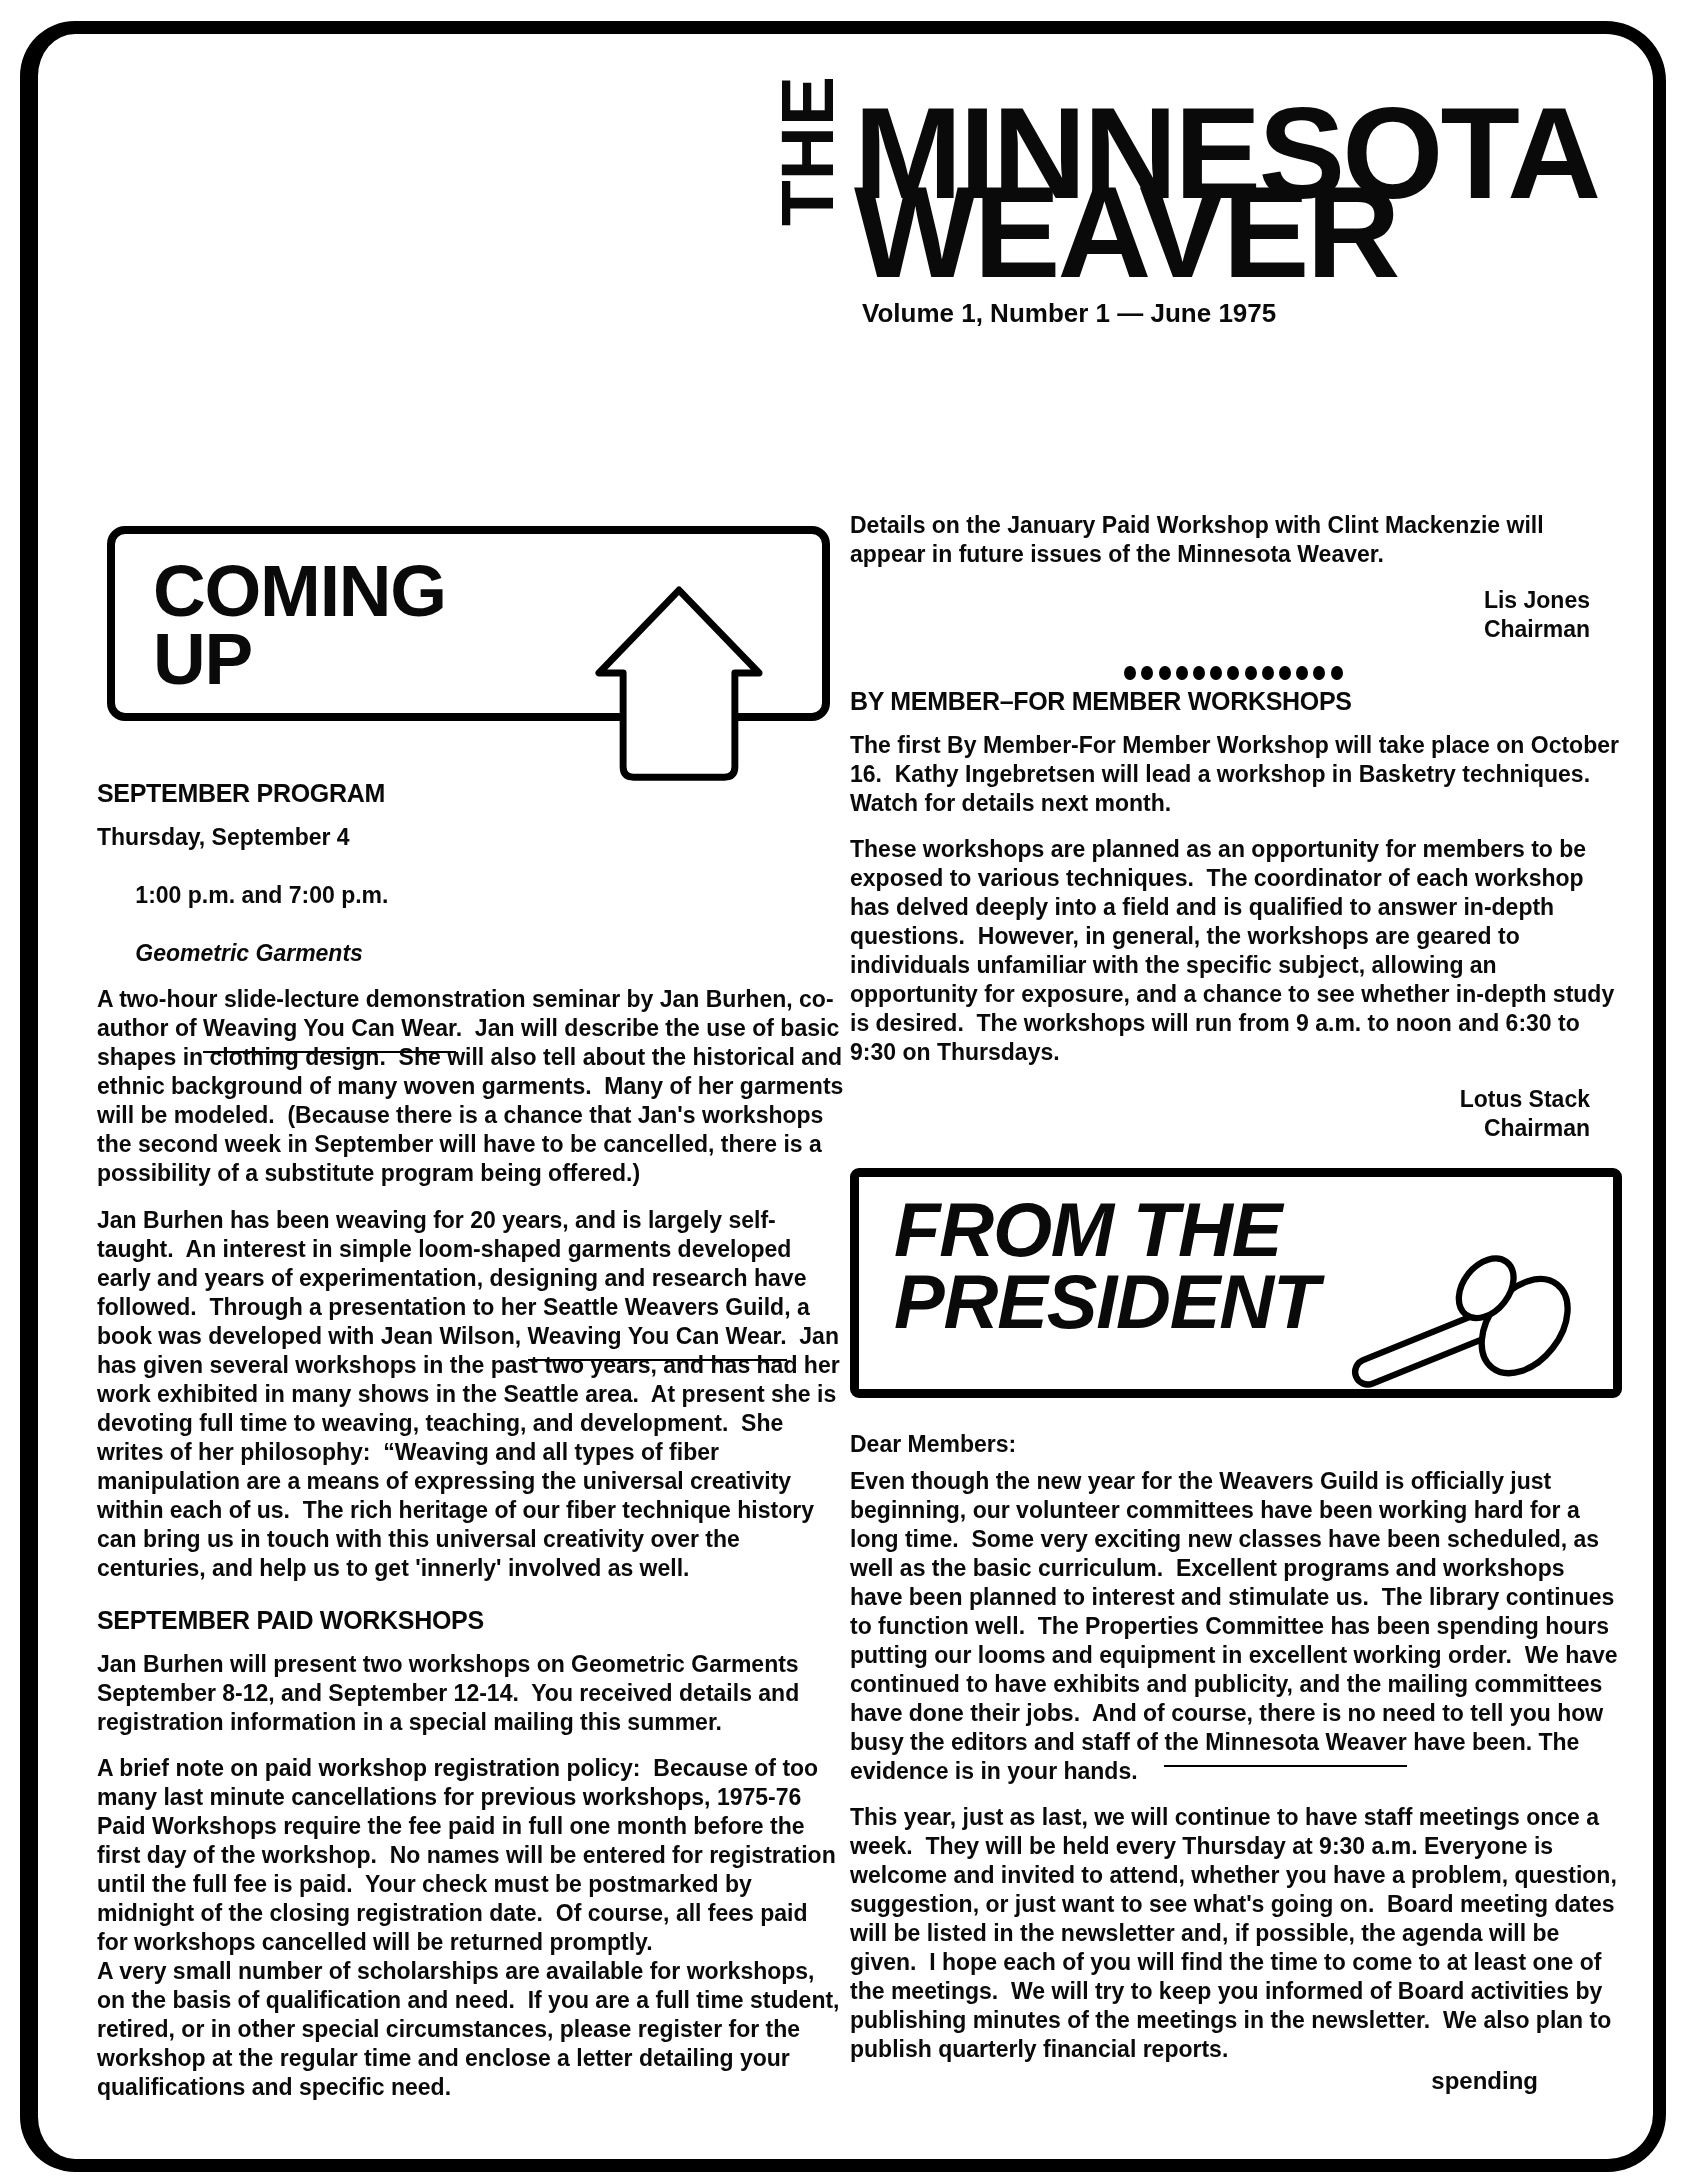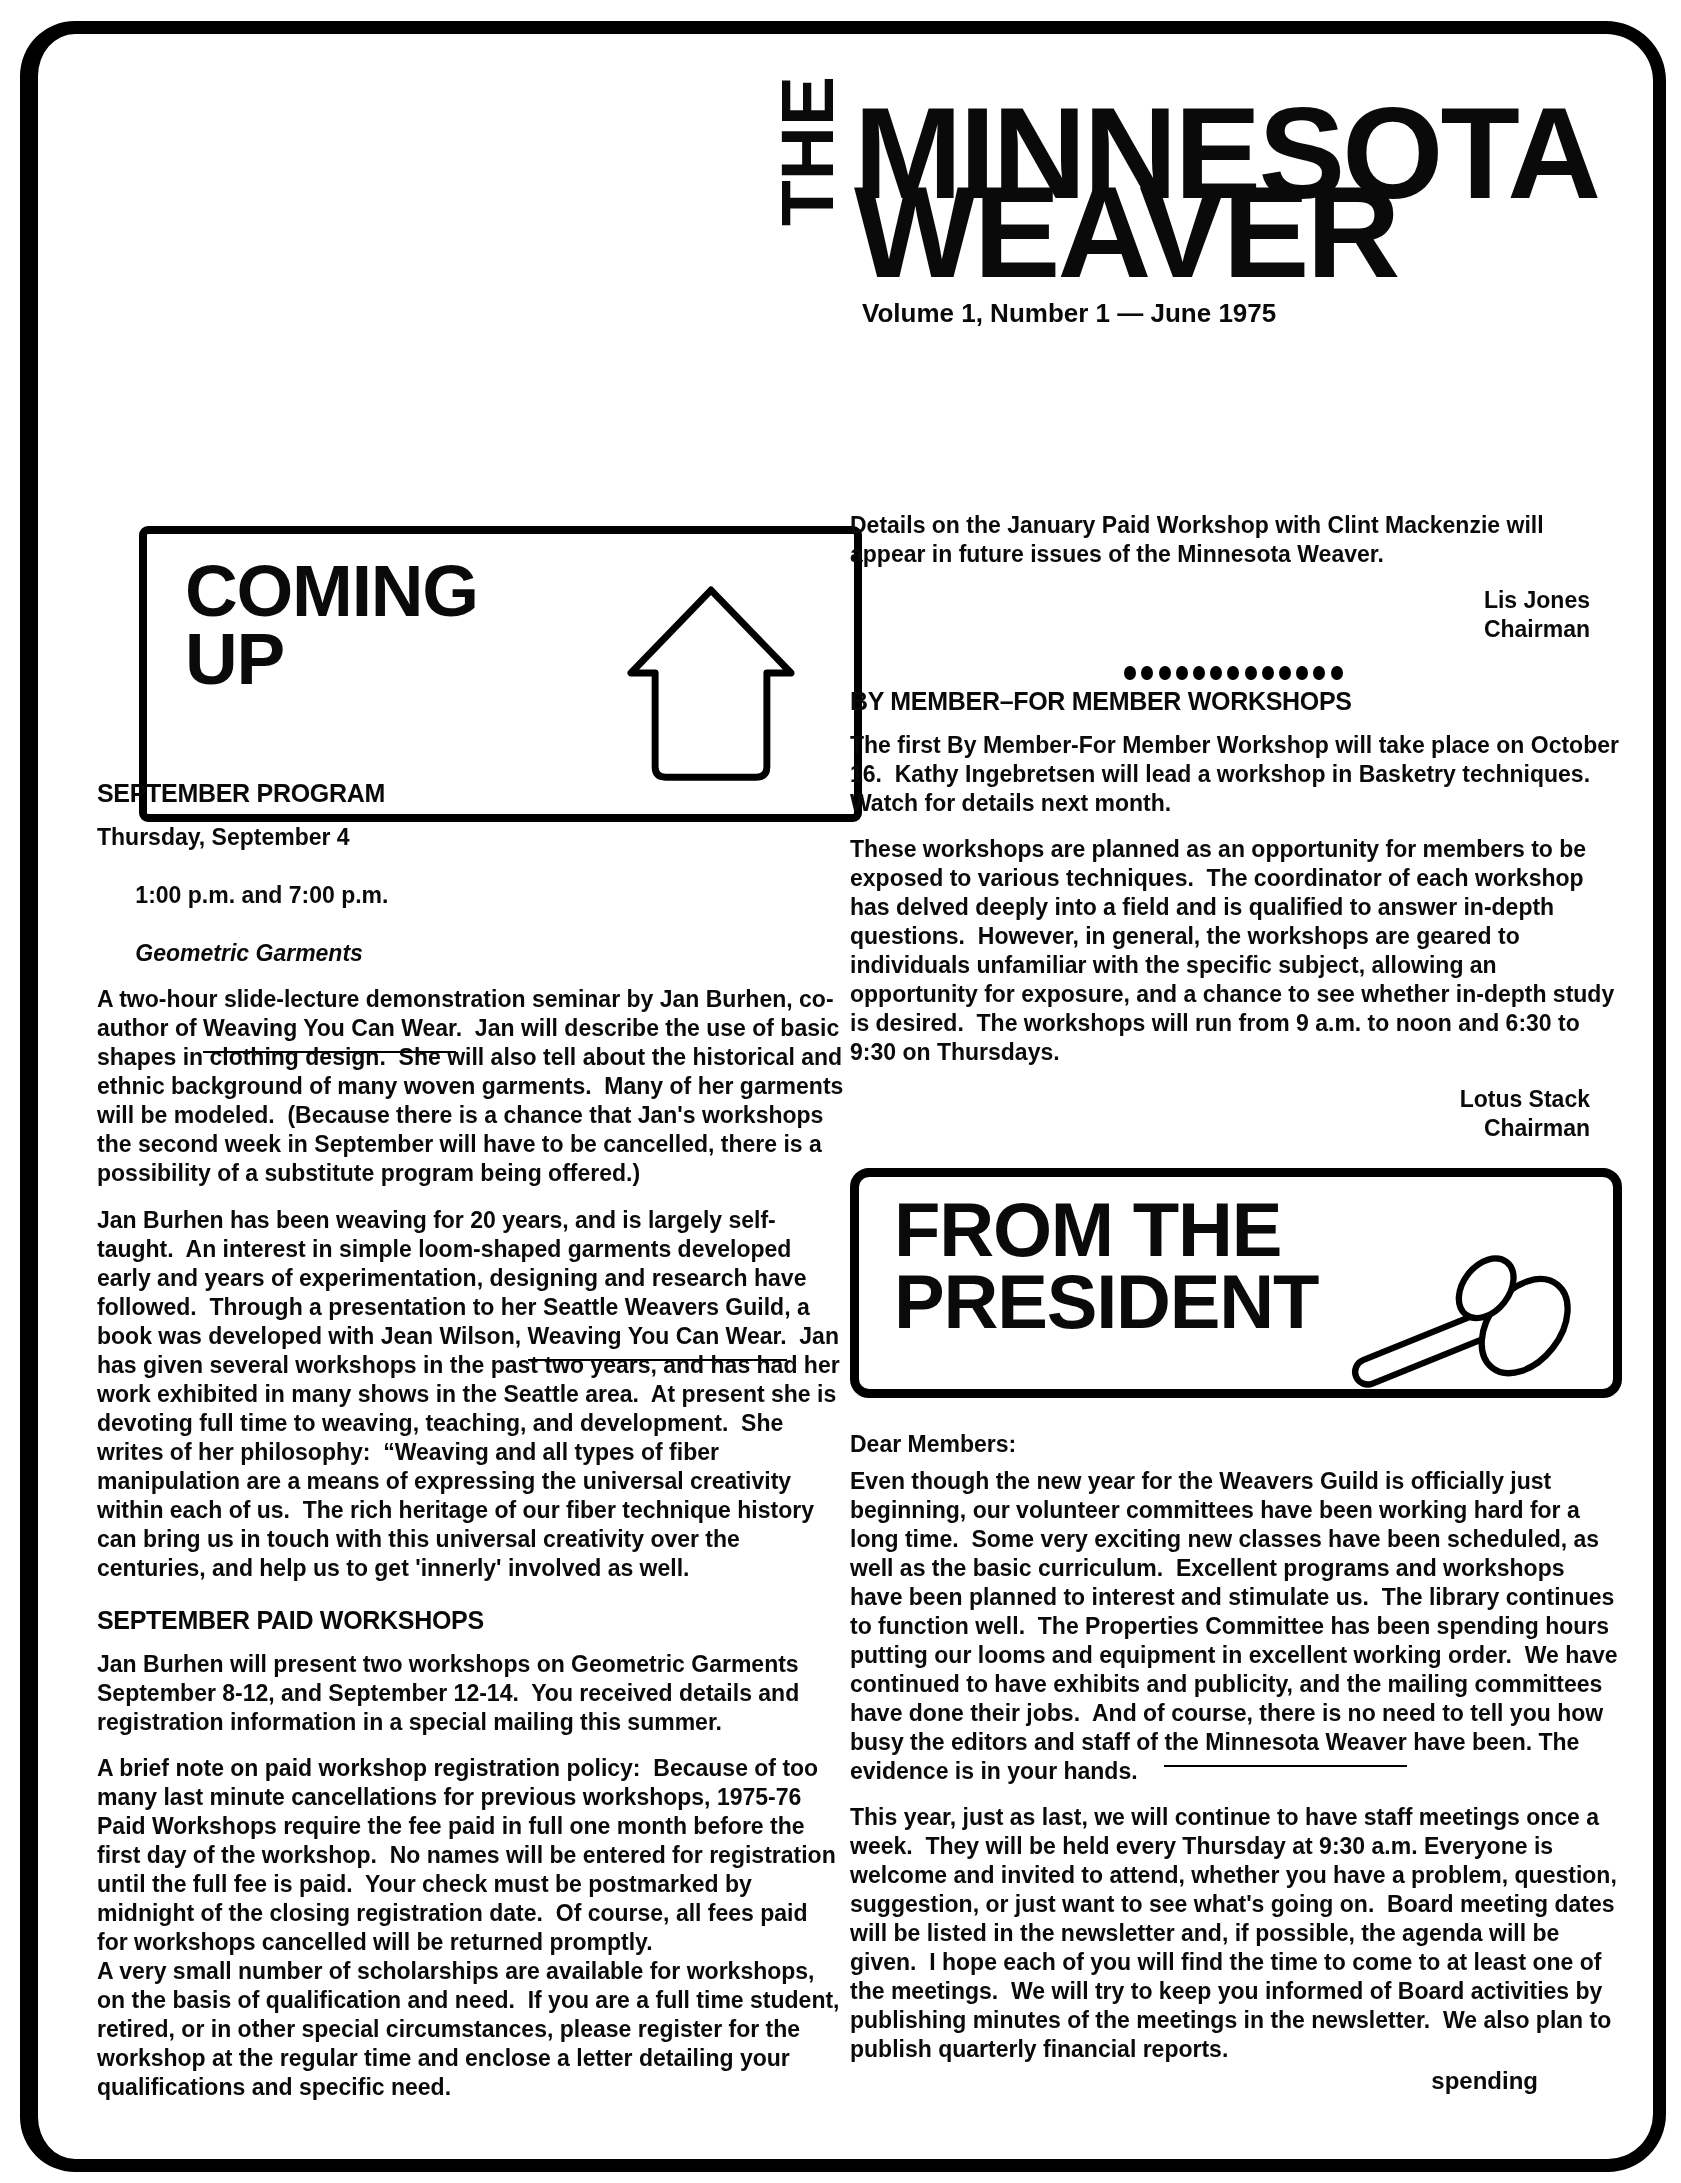--- a/index.html
+++ b/index.html
@@ -19,29 +19,29 @@
   .mh-the{
     position:absolute;left:807px;top:151px;
     transform:translate(-50%,-50%) rotate(-90deg);
     font-size:75px;font-weight:bold;letter-spacing:0px;line-height:1;
   }
   .mh-l1{position:absolute;left:854px;top:68px;font-size:130px;font-weight:bold;letter-spacing:-2.9px;line-height:1;margin-top:20px;}
   .mh-l2{position:absolute;left:854px;top:167px;font-size:130px;font-weight:bold;letter-spacing:-2.9px;line-height:1;}
   .mh-issue{position:absolute;left:862px;top:298px;font-size:26px;font-weight:bold;}
   
   .comingup{
-    position:absolute;left:107px;top:526px;width:723px;height:296px;
-    box-sizing:border-box;border:8.6px solid #000;border-radius:9px;margin-left:32px;
+    position:absolute;left:107px;top:526px;width:723px;height:195px;
+    box-sizing:border-box;border:8.6px solid #000;border-radius:18px;
   }
   .cu-label{position:absolute;left:38px;top:23px;font-size:73px;font-weight:bold;line-height:0.93;letter-spacing:-1.2px;}
   .cu-arrow{position:absolute;left:477px;top:52px;width:174px;height:197px;overflow:visible;}
   
   .presbox{
     position:relative;width:772px;height:230px;box-sizing:border-box;
-    border:9.8px solid #000;border-radius:19px;margin:0 0 32px 0;
+    border:9.8px solid #000;border-radius:9px;margin:0 0 32px 0;font-style:italic;
   }
   .pb-label{position:absolute;left:35px;top:17.3px;font-size:76px;font-weight:bold;line-height:0.95;letter-spacing:-1.2px;}
   .pb-gavel{position:absolute;right:16px;top:63px;width:271px;height:155px;}
   
   .col{position:absolute;font-size:23px;font-weight:bold;line-height:29px;}
   .col-left{left:97px;top:779px;width:747px;}
   .col-right{left:850px;top:511px;width:772px;}
   h2{font-size:25px;font-weight:bold;margin:0 0 15px 0;letter-spacing:-0.3px;}
   h2.mt{margin-top:5.8px;}
   p{margin:0 0 17.3px 0;white-space:pre-wrap;}

